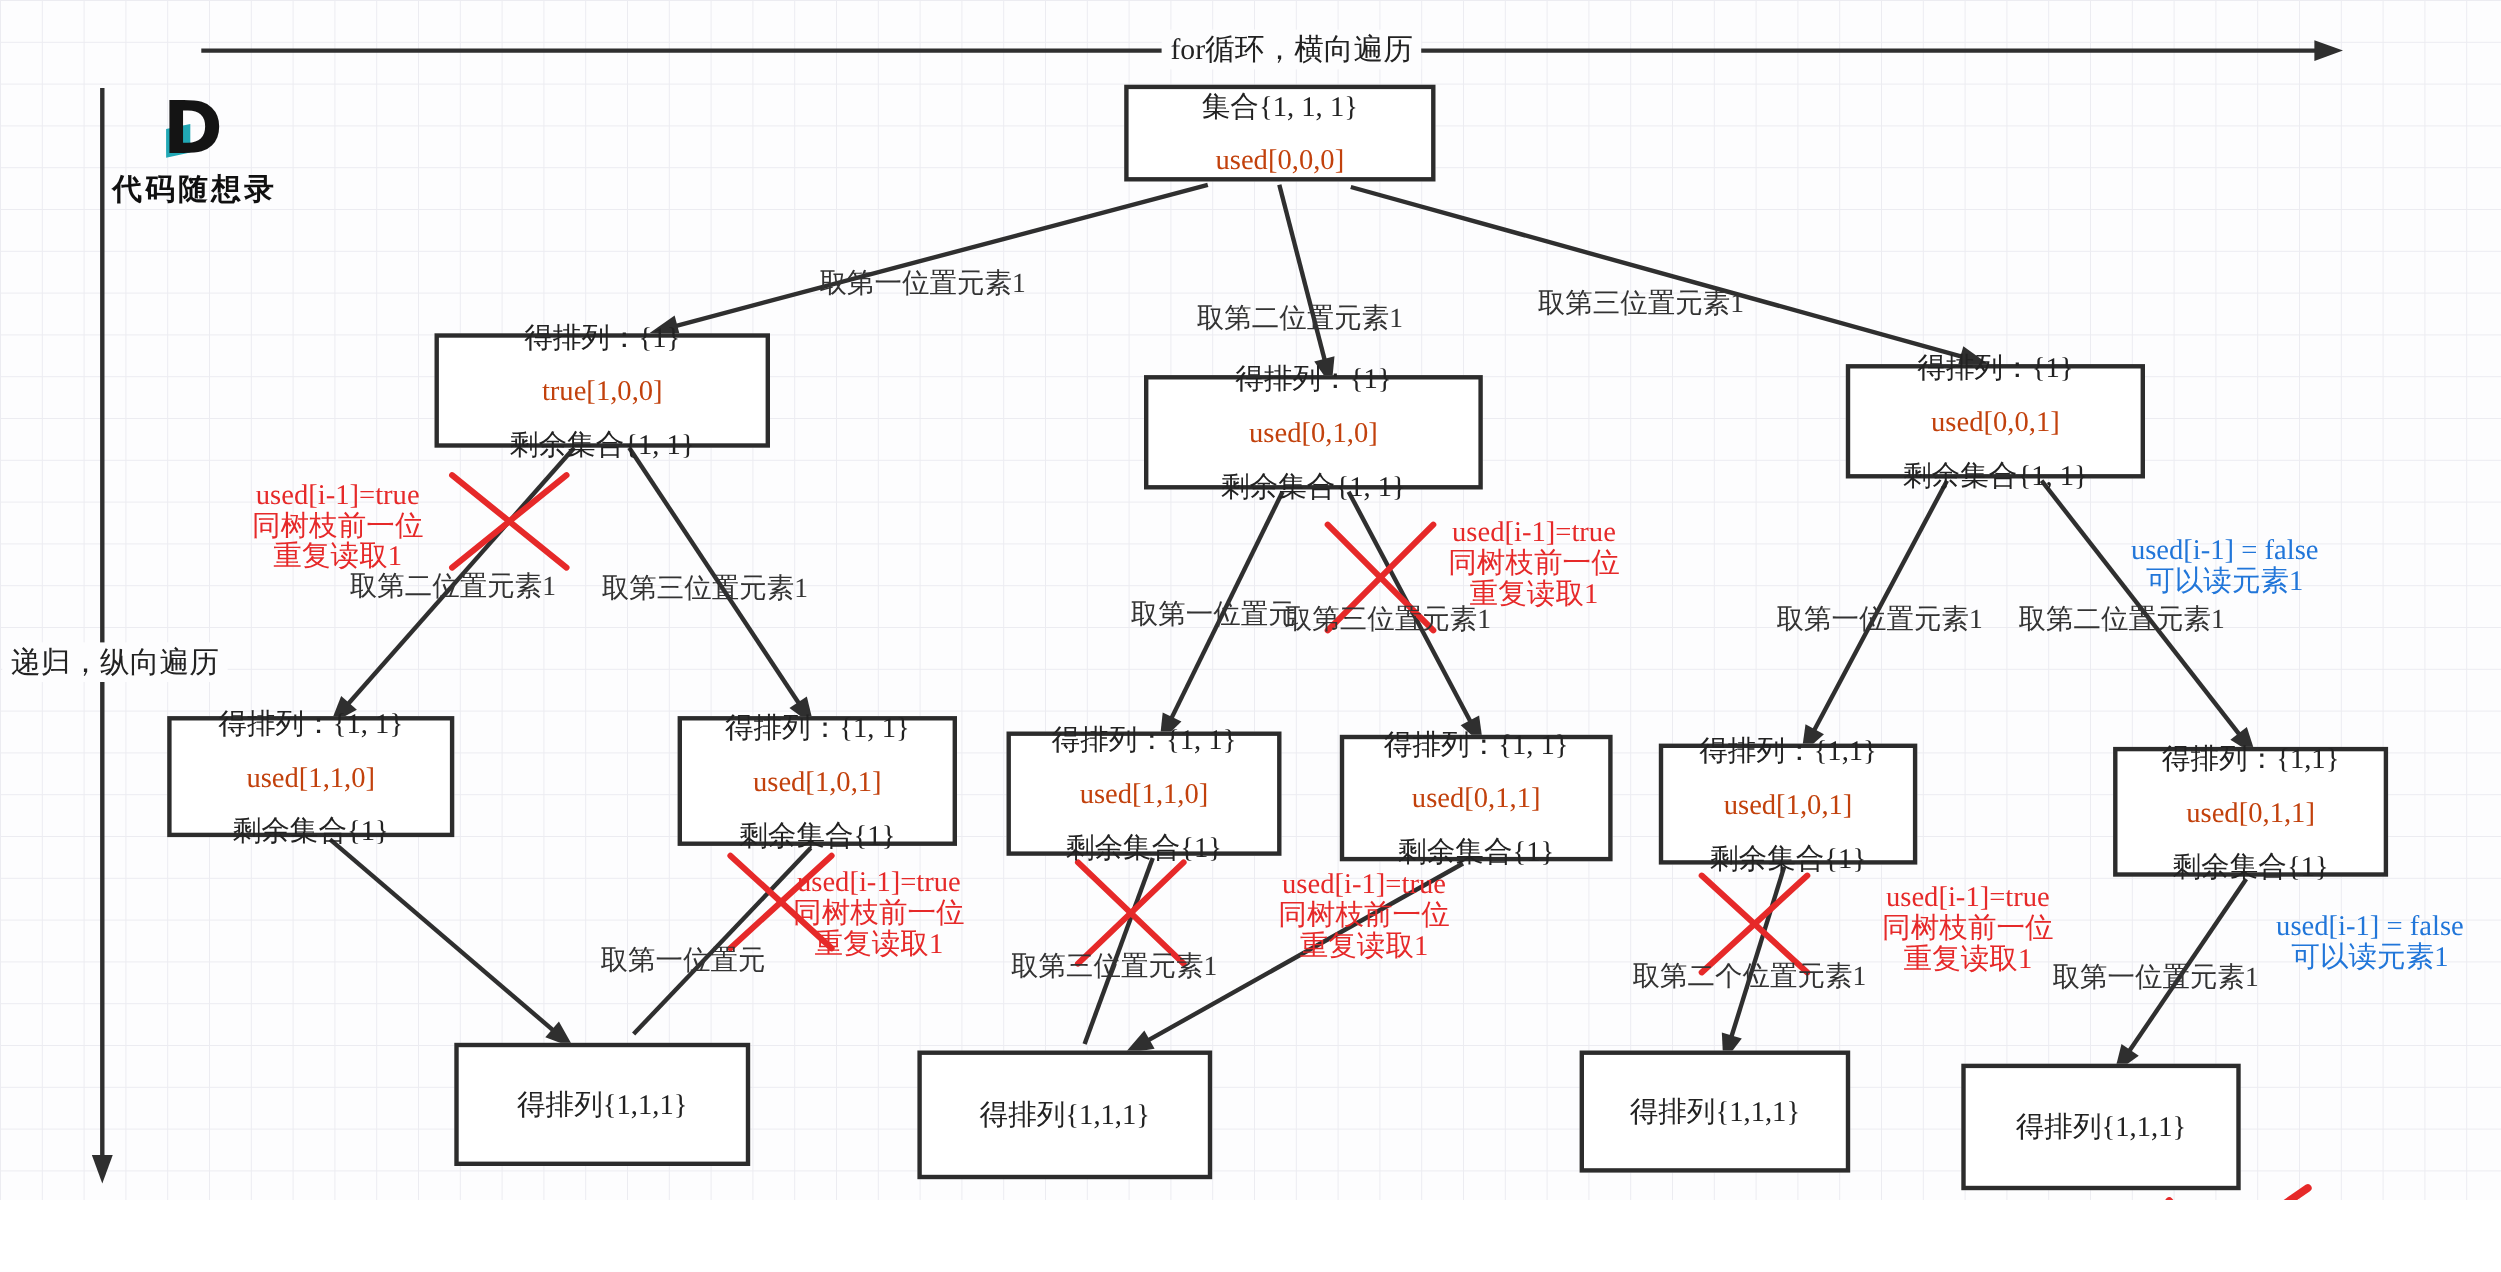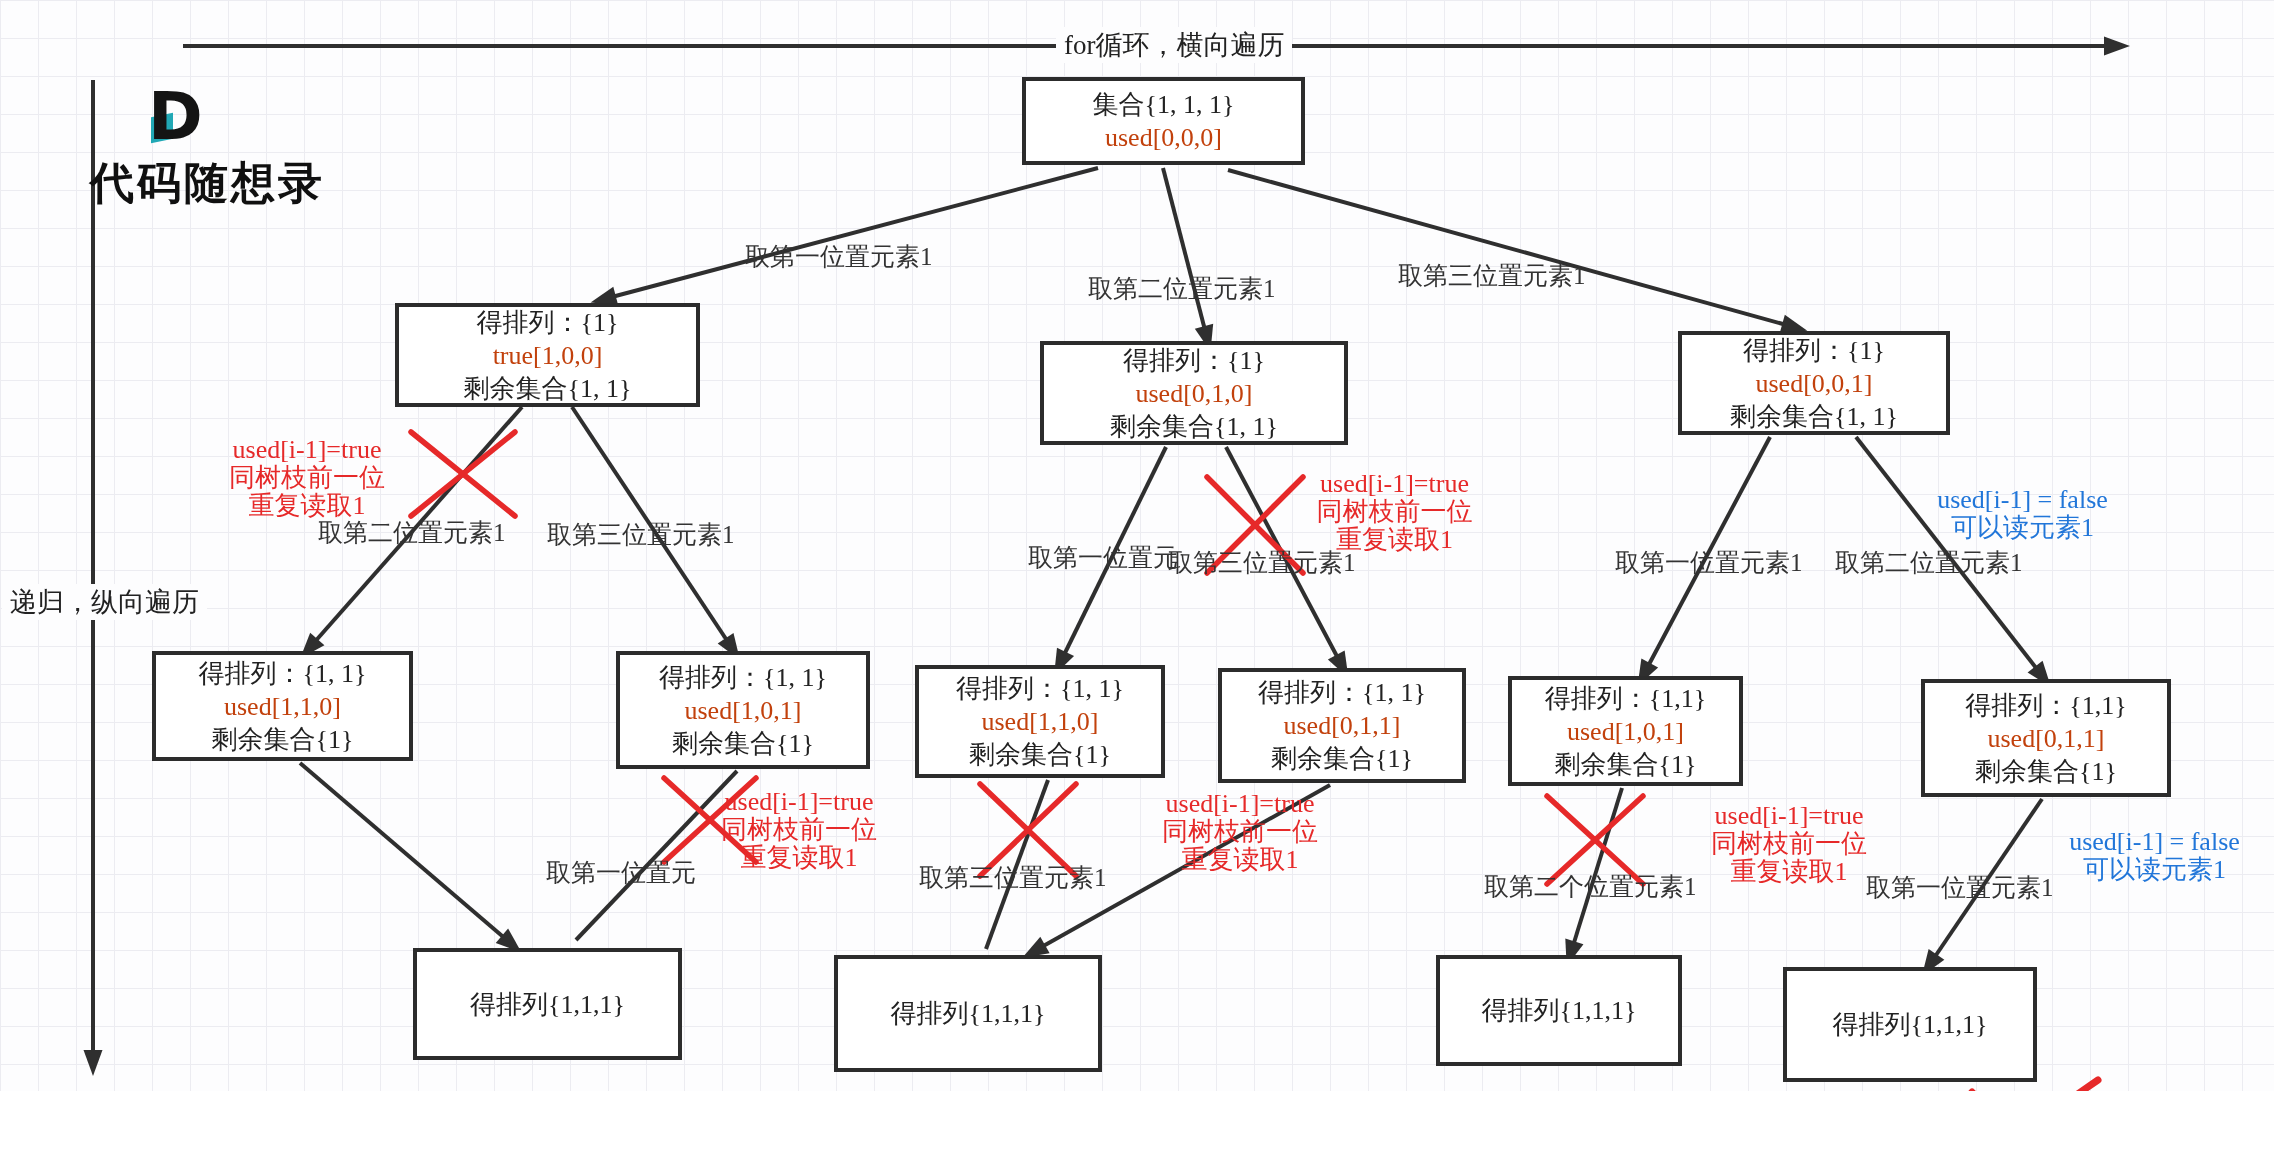--- a/index.html
+++ b/index.html
@@ -8,37 +8,37 @@
     background-color:#fdfdfe;
     background-image:linear-gradient(#ececf1 1px,transparent 1px),
                      linear-gradient(90deg,#ececf1 1px,transparent 1px);
     background-size:38px 38px;
     font-family:"Liberation Serif",serif;color:#222;
   }
   svg.edges{position:absolute;left:0;top:0;z-index:1;}
   .node{
     position:absolute;box-sizing:border-box;background:#fff;border:4px solid #2c2c2c;
     display:flex;flex-direction:column;align-items:center;justify-content:center;
-    text-align:center;font-size:26px;line-height:33px;z-index:3;white-space:nowrap;
+    text-align:center;font-size:26px;line-height:33px;z-index:3;white-space:nowrap;gap:16px;
   }
   .node .used{color:#c2410c;}
   .blabel{position:absolute;font-size:25px;color:#333;white-space:nowrap;z-index:2;}
   .ann{position:absolute;font-size:26px;line-height:28px;text-align:center;z-index:2;white-space:nowrap;}
   .ann.red{color:#e62929;}
   .ann.blue{color:#2176d9;}
   .axis-label{position:absolute;font-size:27px;color:#222;background:#fdfdfe;
     padding:0 8px;z-index:2;white-space:nowrap;}
   .brand{position:absolute;left:90px;top:86px;z-index:2;}
   .logo-d{position:relative;margin-left:58px;width:70px;font-size:66px;font-weight:bold;
     line-height:62px;color:#141414;font-family:"DejaVu Sans",sans-serif;}
   .logo-d .glyph{position:relative;z-index:2;}
   .logo-teal{position:absolute;left:3px;bottom:7px;width:22px;height:26px;
     background:#21a8b5;transform:skewY(-12deg);z-index:1;}
-  .brand-name{font-size:44px;font-weight:bold;letter-spacing:3px;color:#101010;
-    margin-top:6px;font-family:Liberation Mono, monospace;}
+  .brand-name{font-size:27px;font-weight:bold;letter-spacing:3px;color:#101010;
+    margin-top:6px;font-family:Liberation Mono, monospace;margin-left:12px;}
 </style>
 </head>
 <body>
 
 <div class="canvas">
     <svg width="2274" height="1156" class="edges">
       <line x1="183" y1="46" x2="2112" y2="46" stroke="#2f2f2f" stroke-width="4"></line>
       <polygon points="2130,46 2104,55.5 2104,36.5" fill="#2f2f2f"></polygon>
       <line x1="93" y1="80" x2="93" y2="1058" stroke="#2f2f2f" stroke-width="4"></line>
       <polygon points="93,1076 83.5,1050 102.5,1050" fill="#2f2f2f"></polygon>

